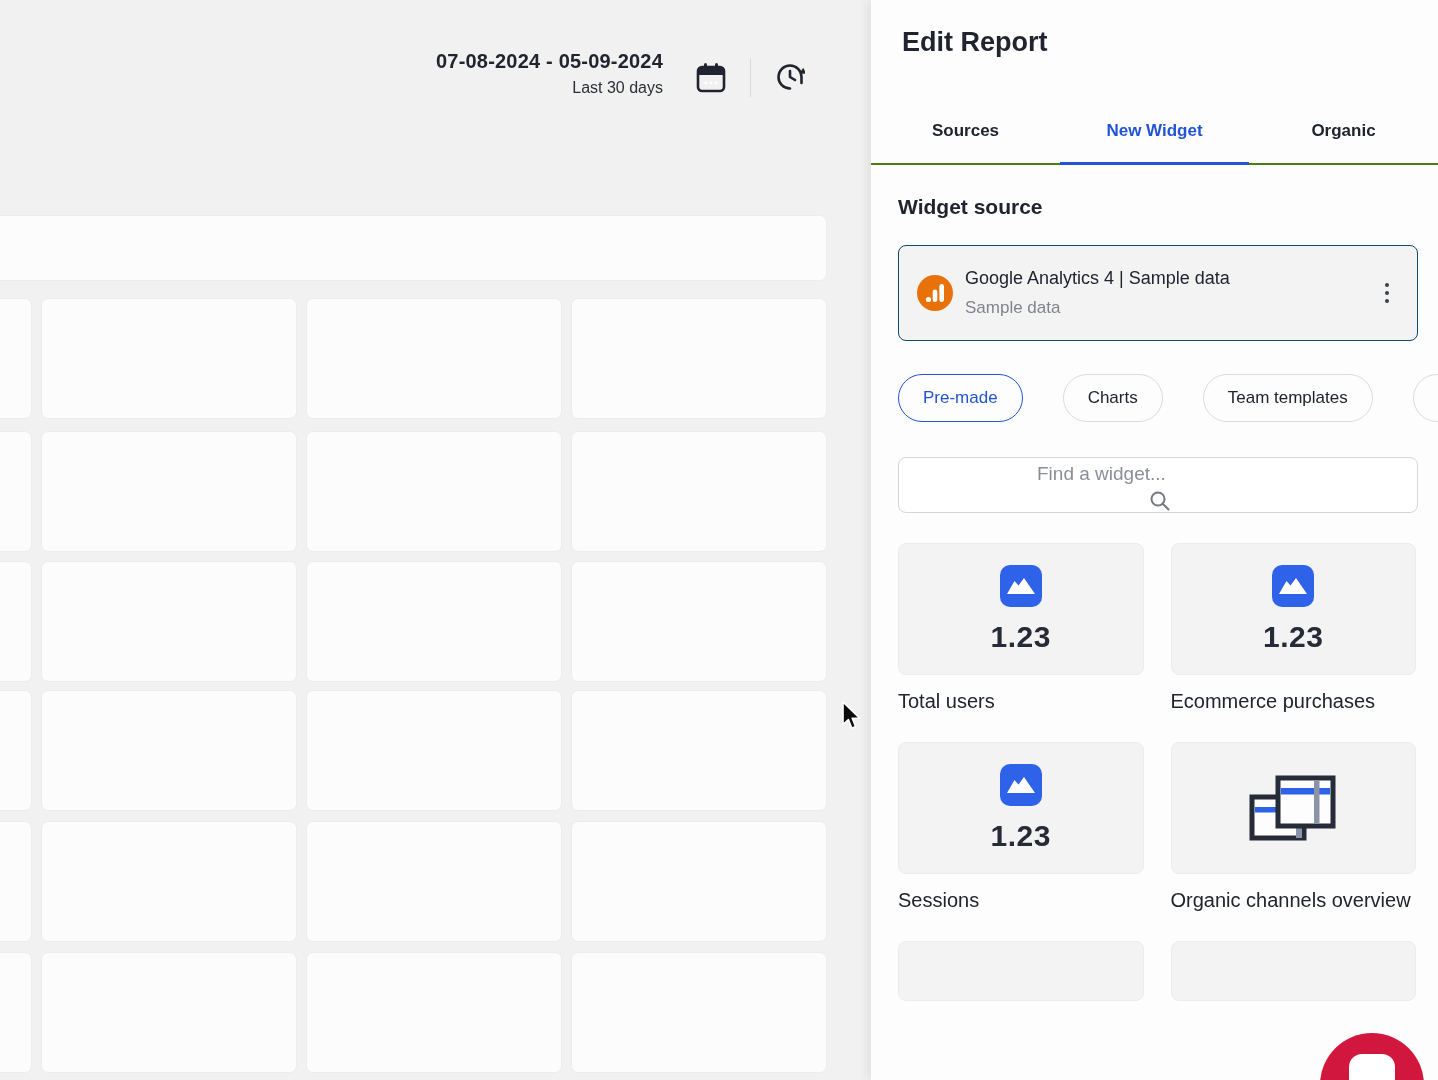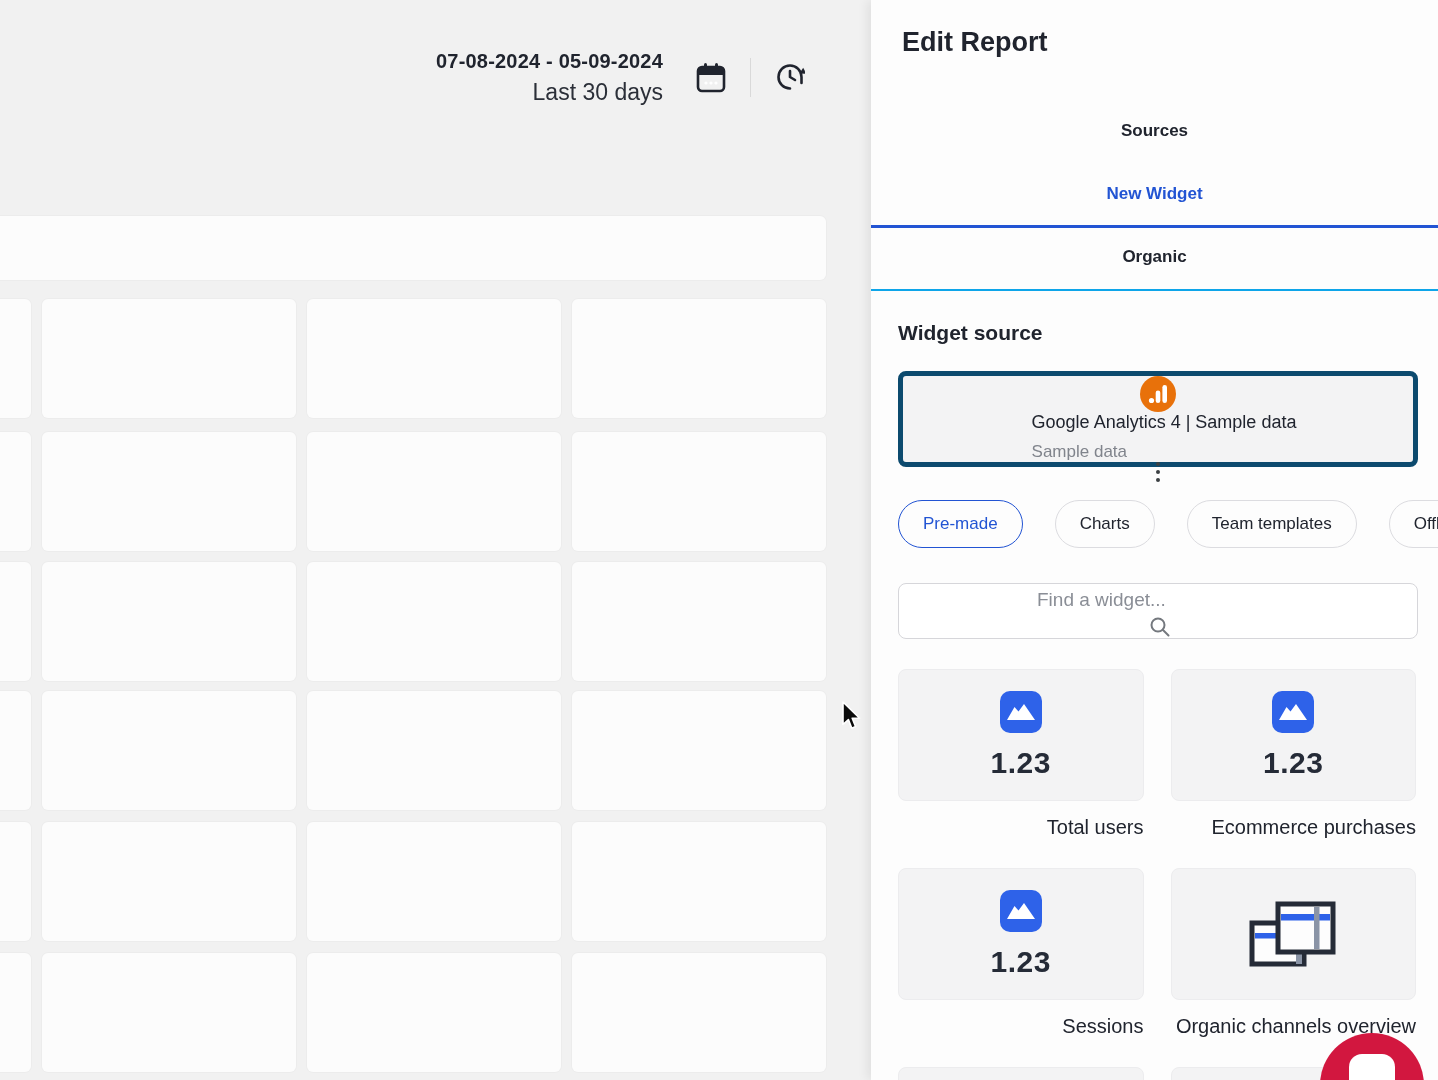--- a/index.html
+++ b/index.html
@@ -10,81 +10,81 @@
     position:relative;
     color:#202633;
   }
 
   
   .canvas { position:absolute; left:0; top:0; width:871px; height:1080px; background:#f1f1f1; }
 
   .toolbar { position:absolute; left:0; top:0; width:871px; height:120px; }
   .date-block { position:absolute; right:208px; top:50px; text-align:right; cursor:pointer; }
   .date-range { font-size:20px; font-weight:700; color:#20242e; letter-spacing:.2px; }
-  .date-preset { font-size:23px; color:#2b2f38; margin-top:6px; }
+  .date-preset { font-size:16px; color:#2b2f38; margin-top:6px; }
   .toolbar-cal { position:absolute; left:696px; top:62px; width:30px; height:32px; }
   .toolbar-divider { position:absolute; left:750px; top:58px; width:1px; height:39px; background:#d9d9d9; }
   .toolbar-refresh { position:absolute; left:775px; top:62px; width:30px; height:30px; }
 
   .banner-card { position:absolute; left:0; top:216px; width:826px; height:64px;
     background:#fcfcfc; border-radius:0 6px 6px 0; box-shadow:0 0 0 1px rgba(0,0,0,.02); }
 
   .skeleton-card { position:absolute; background:#fcfcfc; border-radius:6px;
     box-shadow:0 0 0 1px rgba(0,0,0,.02); }
 
   .cursor { position:absolute; left:841px; top:701px; z-index:40; }
 
   
   .panel { position:absolute; left:871px; top:0; width:567px; height:1080px;
     background:#fdfdfd; box-shadow:-4px 0 10px rgba(0,0,0,.07); }
 
   .panel-title { font-size:27px; font-weight:700; color:#20242e; padding:27px 0 0 31px; }
 
-  .tabs { display:flex; margin-top:42px; border-bottom:2px solid #0ea5e9;flex-direction:column; }
+  .tabs { display:flex; margin-top:42px; border-bottom:2px solid #4d7c0f; }
   .tab { flex:1; text-align:center; font-size:17px; font-weight:700; color:#20242e;
     padding:21px 0 22px; cursor:pointer; position:relative; }
   .tab.active { color:#2254d3; }
   .tab.active::after { content:""; position:absolute; left:0; right:0; bottom:-2px; height:3px; background:#2254d3; }
 
   .panel-content { padding:0 20px 0 27px; }
 
   .section-heading { margin-top:30px; font-size:21px; font-weight:700; color:#20242e; }
 
-  .source-card { margin-top:26px; height:96px; background:#f3f3f4; border:5px solid #0c4a6e;
-    border-radius:8px; display:flex; align-items:center; padding:0 18px;flex-direction:column; }
+  .source-card { margin-top:26px; height:96px; background:#f3f3f4; border:1px solid #0c4a6e;
+    border-radius:8px; display:flex; align-items:center; padding:0 18px; }
   .ga-badge { width:36px; height:36px; flex:0 0 36px; }
   .source-text { margin-left:12px; flex:1; min-width:0; }
   .source-name { font-size:18px; color:#20242e; }
   .source-sub { font-size:17px; color:#80848c; margin-top:9px; }
   .kebab { width:24px; height:28px; display:flex; flex-direction:column; align-items:center;
     justify-content:center; gap:4px; cursor:pointer; }
   .kebab i { width:4px; height:4px; border-radius:50%; background:#3c4043; }
 
-  .chips { margin-top:33px; display:flex; gap:32px; }
+  .chips { margin-top:33px; display:flex; gap:40px; }
   .chip { height:48px; padding:0 24px; display:flex; align-items:center; border-radius:24px;
     background:#fdfdfd; border:1px solid #dcdce0; font-size:17px; color:#20242e; cursor:pointer; white-space:nowrap; }
   .chip.active { border:1.5px solid #2254d3; color:#2254d3; }
 
   .info-banner { margin-top:35px; height:52px; background:#e4e9f9; border-radius:8px;
     display:flex; align-items:center; padding:0 16px 0 18px; }
   .info-banner .txt { font-size:18px; color:#20242e; margin-left:13px; flex:1; }
 
   .search-box { margin-top:35px; height:56px; background:#fff; border:1px solid #d6d6da;
     border-radius:8px; display:flex; align-items:center; padding:0 16px 0 19px;flex-direction:column; }
   .search-box input { border:none; outline:none; flex:1; font-size:19px; color:#20242e;
     background:transparent; font-family:"Liberation Sans",sans-serif; }
   .search-box input::placeholder { color:#8a8e96; }
 
   .widget-grid { margin-top:30px; display:flex; flex-wrap:wrap; column-gap:27px; }
   .widget-item { width:245.5px; margin-bottom:27px; cursor:pointer; }
   .widget-card { height:132px; background:#f3f3f4; border:1px solid #ececee; border-radius:8px;
     display:flex; align-items:center; justify-content:center; gap:12px;flex-direction:column; }
   .widget-card.stub { height:60px; border-radius:8px; }
   .preview-val { font-size:30px; font-weight:700; color:#252b37; letter-spacing:.5px; }
-  .widget-label { margin-top:12px; text-align:right; font-size:20px; color:#20242e; line-height:28px; }
+  .widget-label { margin-top:12px; text-align:left; font-size:20px; color:#20242e; line-height:28px; }
 
   .chat-fab { position:absolute; left:1320px; top:1033px; width:104px; height:104px;
     border-radius:50%; background:#d2173f; z-index:50; cursor:pointer; }
   .chat-fab .doc { position:absolute; left:29px; top:21px; width:46px; height:62px;
     background:#fff; border-radius:13px; }
   .chat-fab .smile { position:absolute; left:10px; top:24px; width:26px; height:14px;
     border-bottom:4px solid #d2173f; border-radius:50%; }
 </style>
 </head>
 <body>

